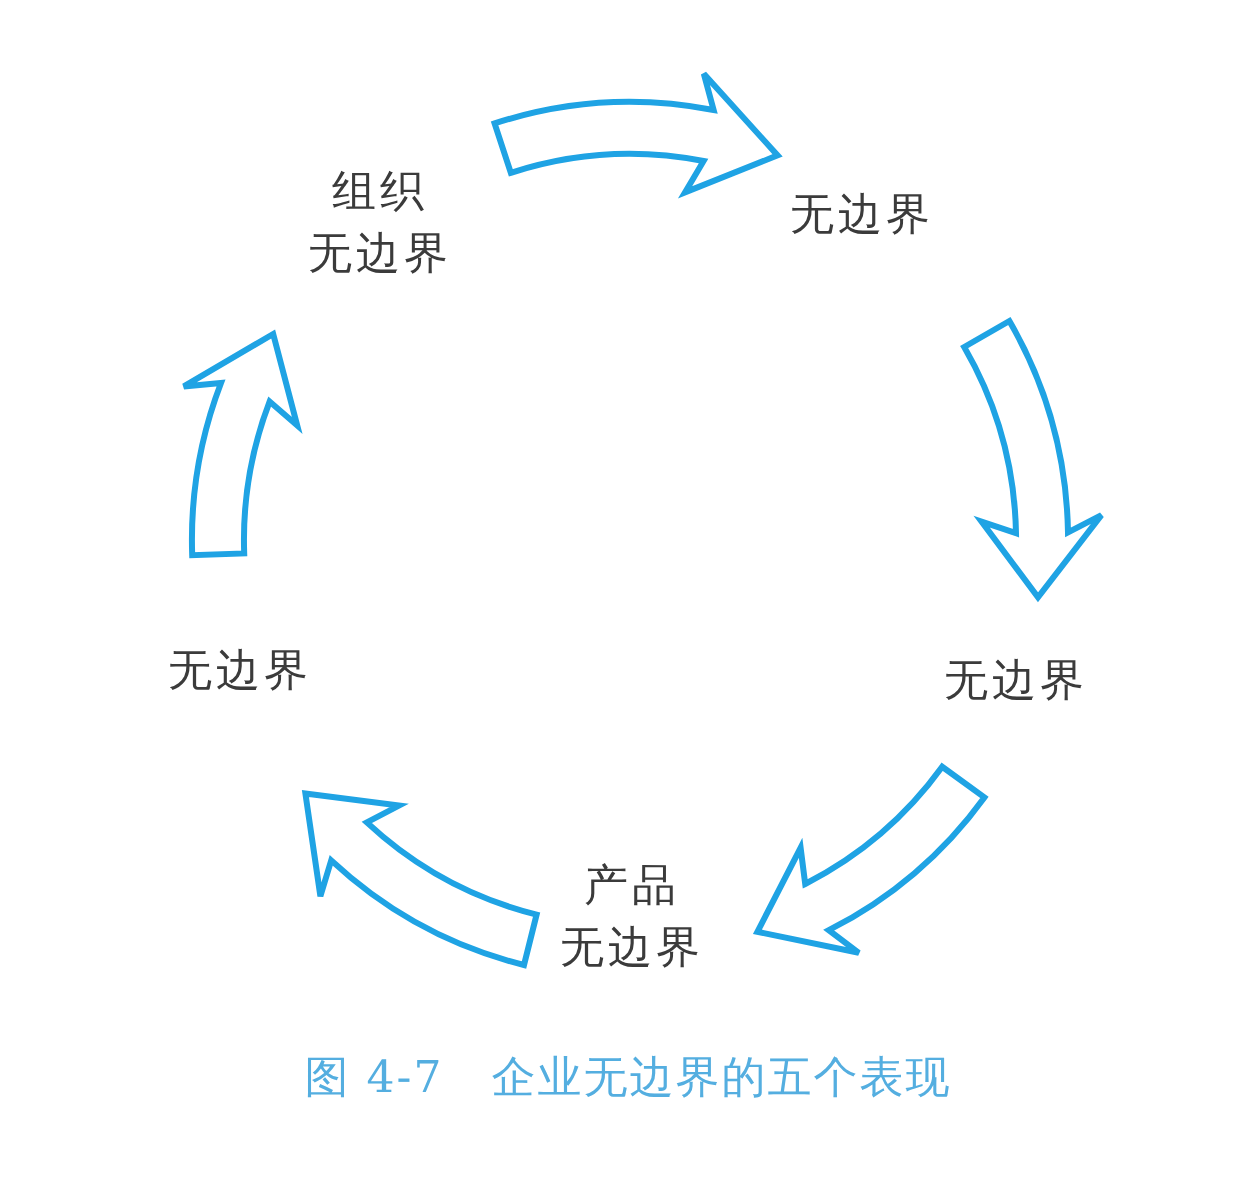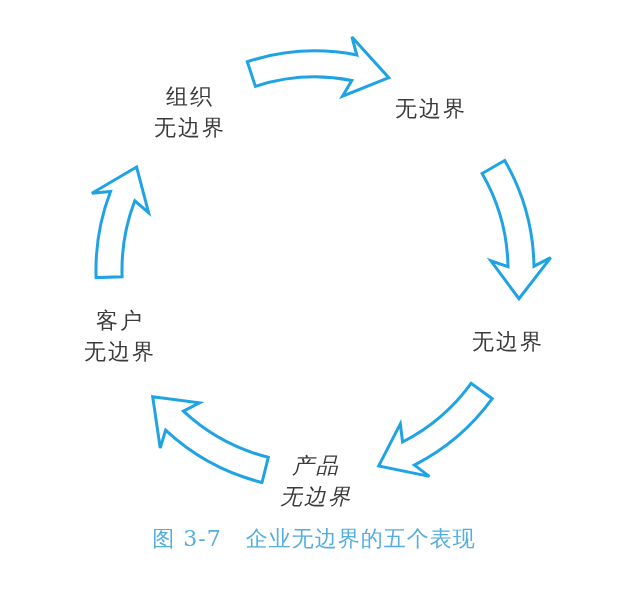--- a/index.html
+++ b/index.html
@@ -75,28 +75,27 @@
   </div>
 
   <div class="node" style="left:431px; top:108px;">
     <div>无边界</div>
   </div>
 
   <div class="node" style="left:508px; top:341px;">
     <div>无边界</div>
   </div>
 
-  <div class="node" style="left:316px; top:481px;font-style:italic;">
+  <div class="node" style="left:316px; top:459px;">
     <div>产品</div>
     <div>无边界</div>
   </div>
 
   <div class="node" style="left:120px; top:336px;">
-    <div>客户</div>
     <div>无边界</div>
   </div>
 
   <div class="caption">
-    <span>图 3-7</span>
+    <span>图 4-7</span>
     <span class="title-part">企业无边界的五个表现</span>
   </div>
 
 </div>
 
 </body></html>

